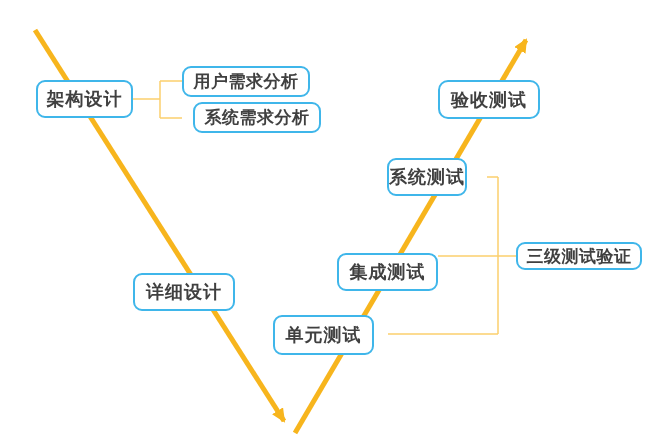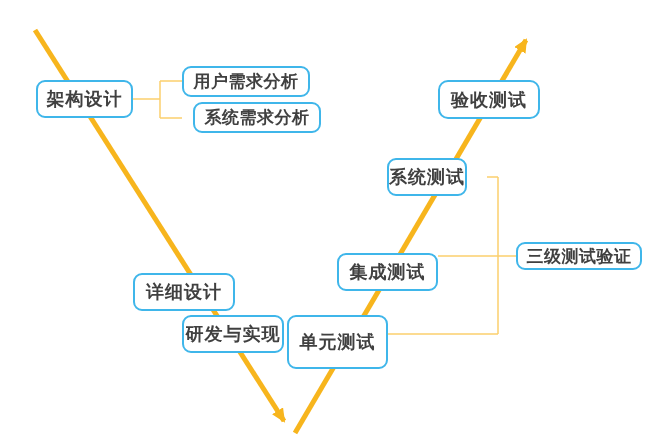--- a/index.html
+++ b/index.html
@@ -67,23 +67,22 @@
 
   <div class="node" style="left:36px; top:80px; width:97px; height:38px;">架构设计</div>
 
   <div class="node small" style="left:182px; top:66px; width:128px; height:31px;">用户需求分析</div>
 
   <div class="node small" style="left:182px; top:102px; width:128px; height:31px;margin-left:11px;">系统需求分析</div>
 
 
   <div class="node" style="left:133px; top:237px; width:102px; height:38px;margin-top:36px;">详细设计</div>
 
-  <div class="node" style="left:182px; top:315px; width:102px; height:38px;">研发与实现</div>
 
-  <div class="node" style="left:287px; top:315px; width:101px; height:54px;">单元测试</div>
+  <div class="node" style="left:273px; top:315px; width:101px; height:40px;">单元测试</div>
 
   <div class="node" style="left:337px; top:237px; width:101px; height:38px;margin-top:16px;">集成测试</div>
 
   <div class="node" style="left:387px; top:158px; width:80px; height:38px;">系统测试</div>
 
   <div class="node" style="left:438px; top:80px; width:102px; height:39px;border-radius:10px;">验收测试</div>
 
   <div class="node small" style="left:516px; top:242px; width:126px; height:28px;">三级测试验证</div>
 
 </div>

